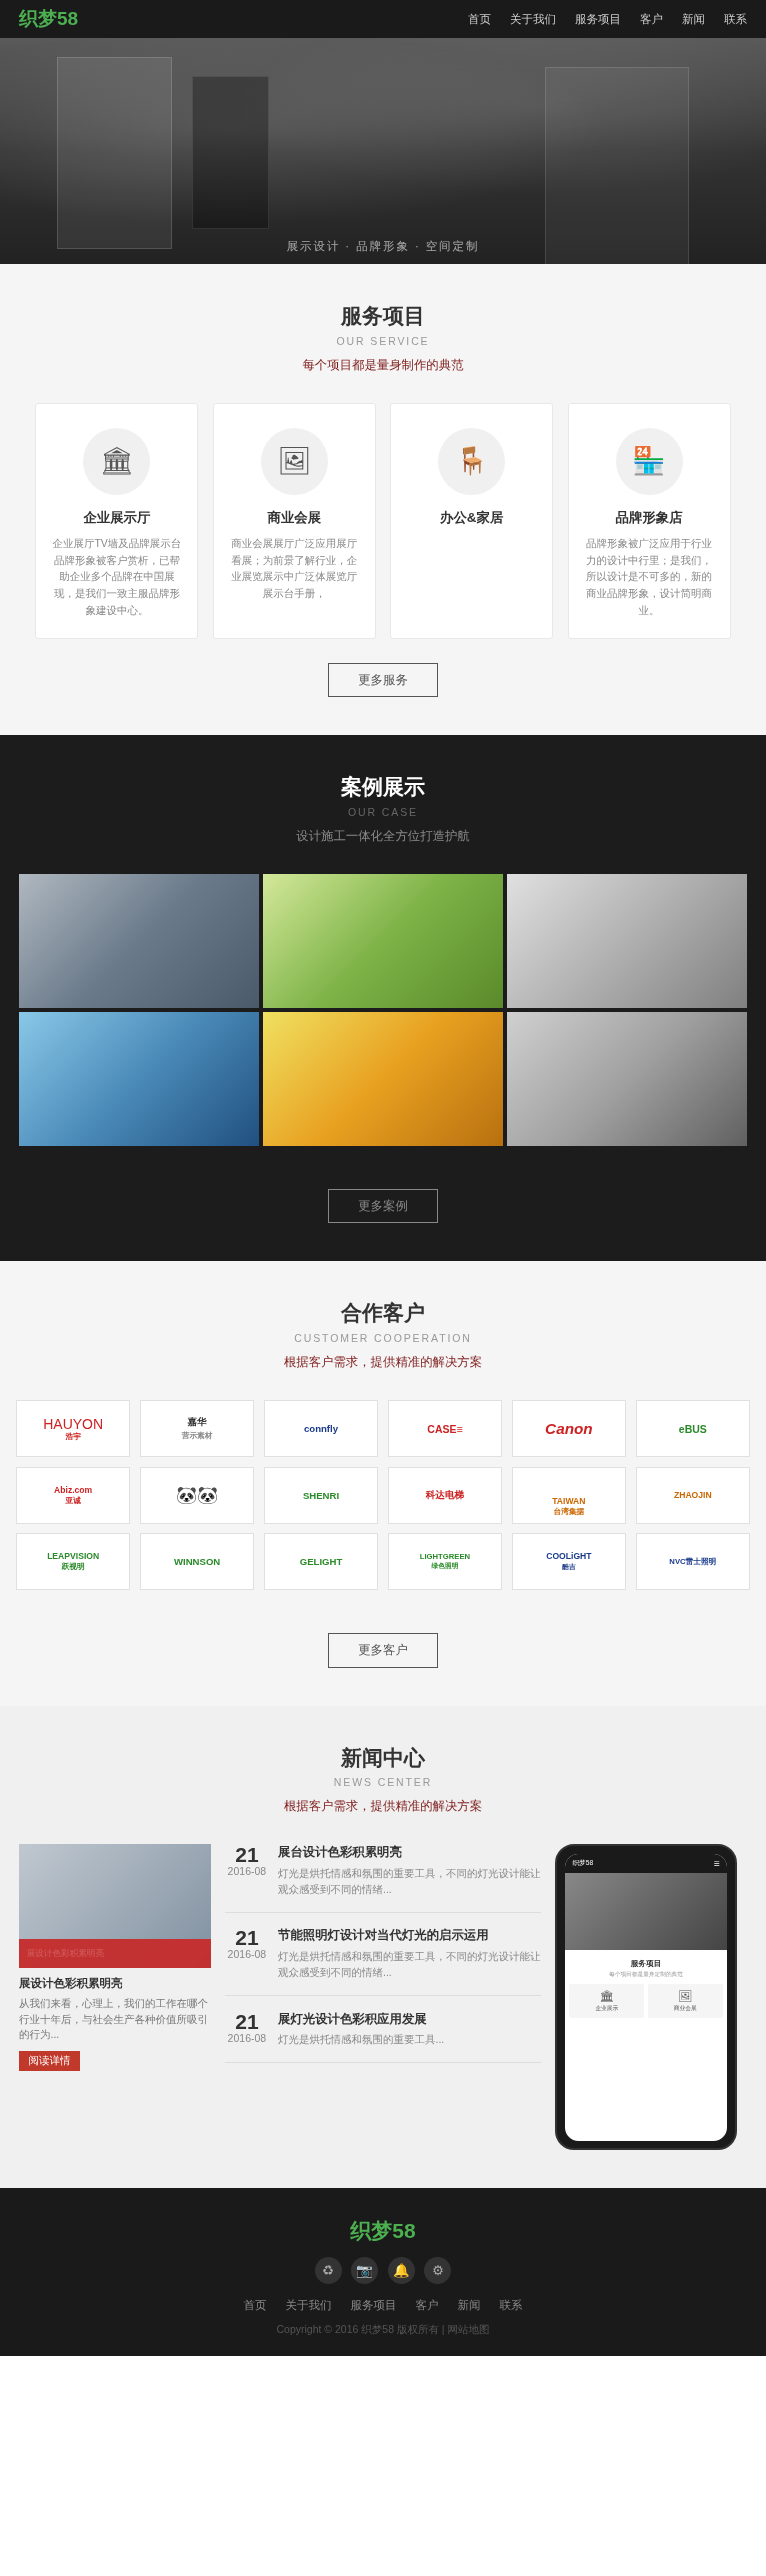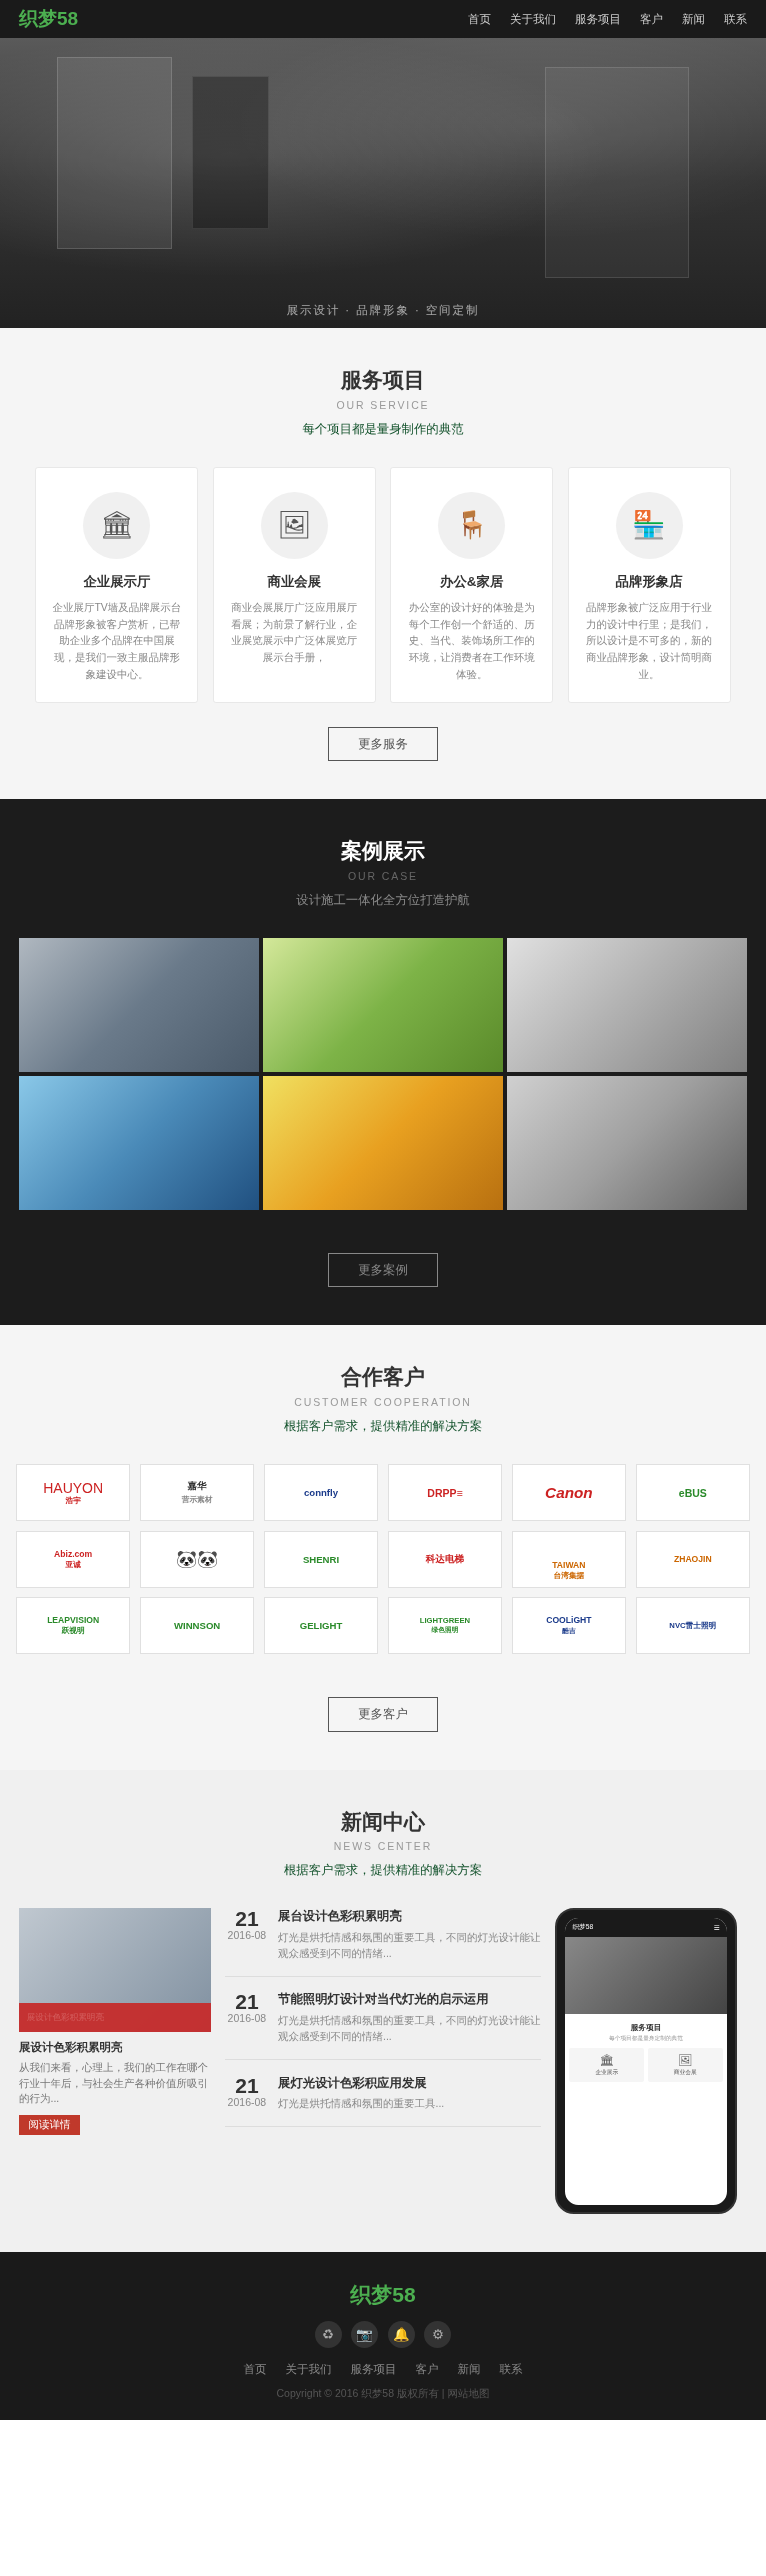--- a/index.html
+++ b/index.html
@@ -26,21 +26,21 @@
     }
     .nav a {
       color: #ccc;
       text-decoration: none;
       font-size: 11.5px;
     }
 
     
     .hero {
       width: 766px;
-      height: 290px;
+      height: 226px;
       background: linear-gradient(135deg, #888 0%, #444 40%, #222 100%);
       position: relative;
       overflow: hidden;
       display: flex;
       align-items: center;
       justify-content: center;
     }
     
     .hero-room {
       width: 100%;
@@ -66,21 +66,21 @@
       margin-bottom: 4.8px;
     }
     .section-title-en {
       font-size: 10.5px;
       color: #999;
       letter-spacing: 1.9px;
       margin-bottom: 29px;
     }
     .section-subtitle {
       font-size: 12.4px;
-      color: #14532d;
+      color: #7f1d1d;
       margin-bottom: 29px;
       margin-top: -19px;
     }
 
     .services-grid {
       display: flex;
       gap: 14.4px;
       justify-content: center;
       flex-wrap: wrap;
     }
@@ -430,21 +430,20 @@
       <div class="service-desc">企业展厅TV墙及品牌展示台品牌形象被客户赏析，已帮助企业多个品牌在中国展现，是我们一致主服品牌形象建设中心。</div>
     </div>
     <div class="service-card">
       <div class="service-icon">🖼</div>
       <div class="service-name">商业会展</div>
       <div class="service-desc">商业会展展厅广泛应用展厅看展；为前景了解行业，企业展览展示中广泛体展览厅展示台手册，</div>
     </div>
     <div class="service-card">
       <div class="service-icon">🪑</div>
       <div class="service-name">办公&amp;家居</div>
-      <div class="service-desc">办公室的设计好的体验是为每个工作创一个舒适的、历史、当代、装饰场所工作的环境，让消费者在工作环境体验。</div>
     </div>
     <div class="service-card">
       <div class="service-icon">🏪</div>
       <div class="service-name">品牌形象店</div>
       <div class="service-desc">品牌形象被广泛应用于行业力的设计中行里；是我们，所以设计是不可多的，新的商业品牌形象，设计简明商业。</div>
     </div>
   </div>
 
   <button class="more-btn">更多服务</button>
 </section>
@@ -478,21 +477,21 @@
         <div style="font-size:7.7px;">浩宇</div>
       </div>
     </div>
     <div class="client-logo">
       <div style="font-size:9.6px;color:#333;">嘉华<br><span style="font-size:7.7px;color:#888;">营示素材</span></div>
     </div>
     <div class="client-logo blue">
       <div style="font-size:9.6px;">connfly</div>
     </div>
     <div class="client-logo red">
-      <div style="font-size:10.5px;font-weight:bold;">DRPP≡</div>
+      <div style="font-size:10.5px;font-weight:bold;">CASE≡</div>
     </div>
     <div class="client-logo red">
       <div style="font-size:15.3px;font-style:italic;font-weight:bold;">Canon</div>
     </div>
     <div class="client-logo green">
       <div style="font-size:10.5px;font-weight:bold;">eBUS</div>
     </div>
     <div class="client-logo red">
       <div style="font-size:8.6px;font-weight:bold;">Abiz.com<br><span style="font-size:7.7px;">亚诚</span></div>
     </div>

